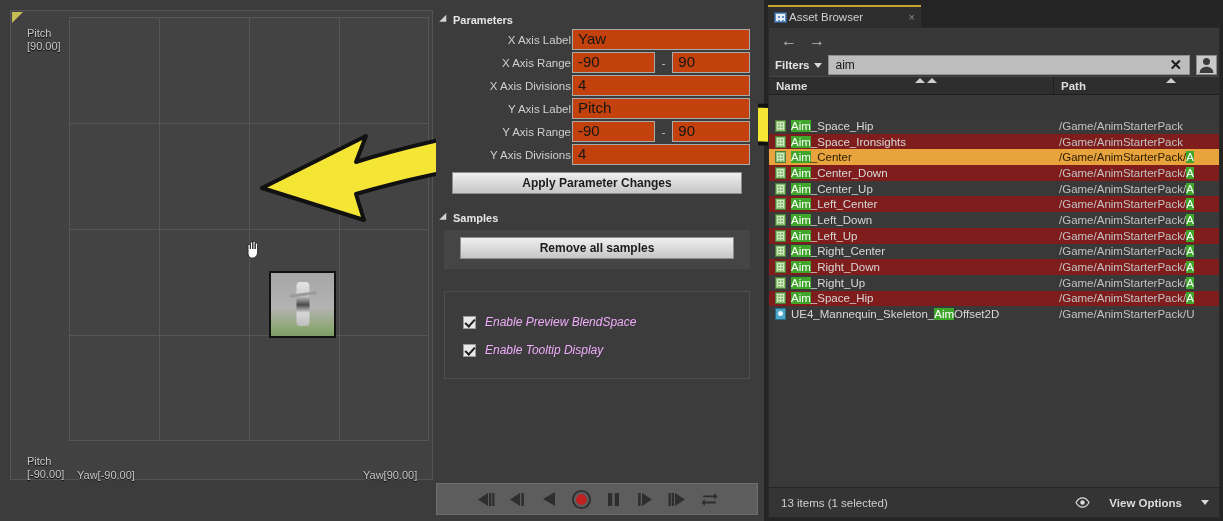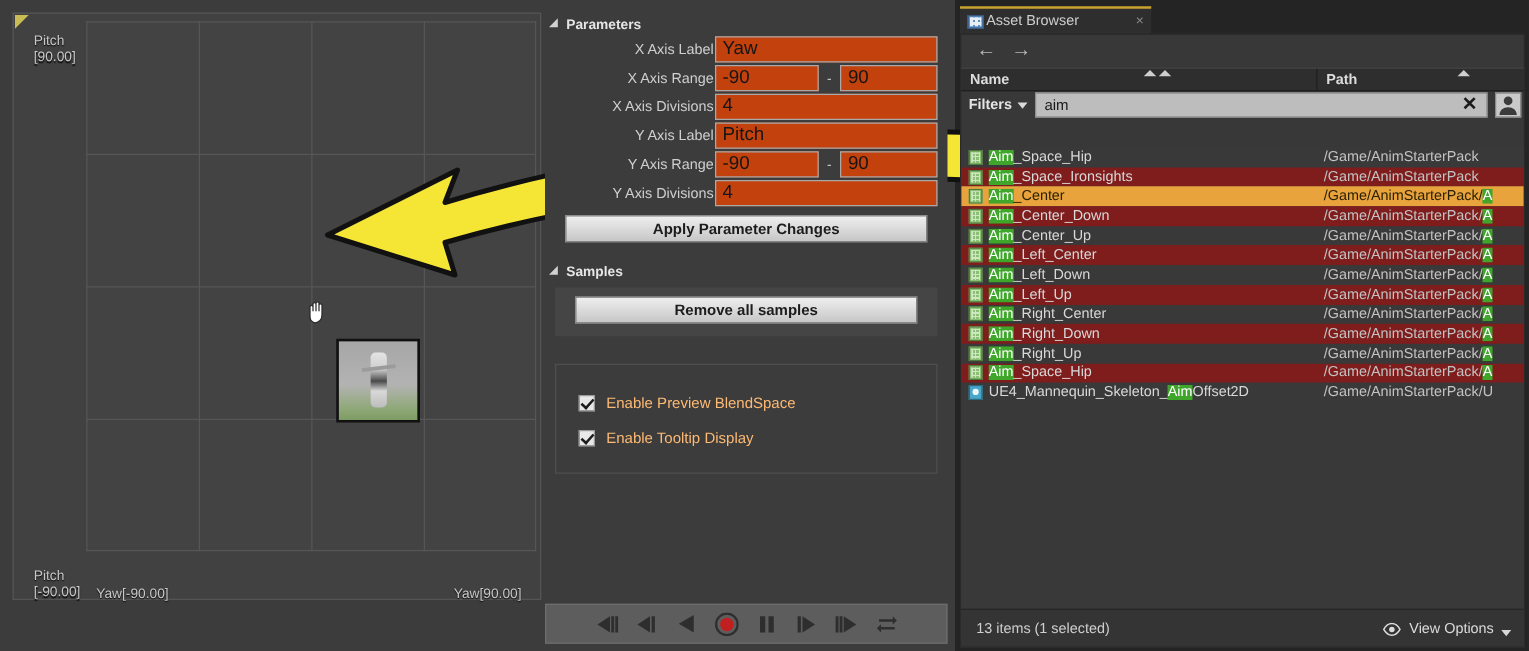--- a/index.html
+++ b/index.html
@@ -104,21 +104,21 @@
              margin: 22px 8px 0 8px; padding: 16px 0 14px 0; }
   .check-row { display: flex; align-items: center; gap: 9px; padding: 7px 0 7px 18px; }
   .check-box {
     width: 13px; height: 13px; background: #e8e8e8; border: 1px solid #9b9b9b;
     position: relative; flex: 0 0 auto;
   }
   .check-box:after {
     content: ""; position: absolute; left: 3px; top: 0px; width: 4px; height: 8px;
     border: solid #1d1d1d; border-width: 0 2px 2px 0; transform: rotate(42deg);
   }
-  .check-label { color: #fdba74; font-size: 12px; }
+  .check-label { color: #f0abfc; font-size: 12px; font-style: italic; }
 
   
   #transport {
     position: absolute; left: 436px; top: 483px; width: 322px; height: 32px;
     background: #5d5d5d; border: 1px solid #6d6d6d;
     display: flex; align-items: center; justify-content: center; gap: 11px;
   }
   .tbtn { display: flex; align-items: center; justify-content: center;
           width: 21px; height: 21px; cursor: pointer; }
 
@@ -196,22 +196,22 @@
              border: 1px solid #2c6a80; position: relative; }
   .ic-skel:after { content: ""; position: absolute; left: 2px; top: 2px; width: 5px; height: 5px;
                    background: #eaf6fa; border-radius: 50%; }
 
   #ab-status {
     position: absolute; left: 0; right: 0; bottom: 0; height: 30px;
     background: #343434; border-top: 1px solid #262626;
     display: flex; align-items: center; padding: 0 10px 0 12px;
   }
   #status-count { color: #cfcfcf; font-size: 11.5px; }
-  #view-options { margin-left: auto; display: flex; align-items: flex-end; gap: 6px;
-                  color: #dcdcdc; font-size: 11.5px; cursor: pointer; }
+  #view-options { margin-left: auto; display: flex; align-items: center; gap: 19px;
+                  color: #dcdcdc; font-size: 11.5px; cursor: pointer; font-weight: bold; }
 </style>
 </head>
 <body>
 
 <div id="root">
 
   <div id="viewport">
     <div id="grid-area">
       <div class="corner-tri"></div>
       <div id="grid-inner">
@@ -375,51 +375,51 @@
         <span class="tab-icon"></span>
         <span id="ab-tab-title">Asset Browser</span>
         <span id="ab-tab-close">×</span>
       </div>
     </div>
 
     <div id="ab-body">
       <div id="ab-nav">
         <span class="nav-arrow">←</span>
         <span class="nav-arrow">→</span>
-      </div>
-
-      <div id="ab-colhead">
-        <div class="colh name">
-          <span>Name</span>
-          <span class="sortmark" style="left:146px"></span>
-          <span class="sortmark" style="left:158px"></span>
-        </div>
-        <div class="colh path">
-          <span>Path</span>
-          <span class="sortmark" style="left:112px"></span>
-        </div>
       </div>
 
       <div id="ab-filterbar">
         <span id="filters-btn">
           <span>Filters</span>
           <span class="caret-down"></span>
         </span>
         <div id="search-field">
           <span id="search-value">aim</span>
           <span id="search-clear">✕</span>
         </div>
         <span id="user-icon">
           <svg width="19" height="18" viewBox="0 0 19 18">
               <circle cx="9.5" cy="5.6" r="3.5" fill="#3b3b3b"></circle>
               <path d="M2.6 17c0-4 3.1-6.3 6.9-6.3s6.9 2.3 6.9 6.3z" fill="#3b3b3b"></path>
             </svg>
         </span>
       </div>
 
+      <div id="ab-colhead">
+        <div class="colh name">
+          <span>Name</span>
+          <span class="sortmark" style="left:146px"></span>
+          <span class="sortmark" style="left:158px"></span>
+        </div>
+        <div class="colh path">
+          <span>Path</span>
+          <span class="sortmark" style="left:112px"></span>
+        </div>
+      </div>
+
       <div id="ab-list">
           <div class="asset-row">
             <div class="row-name">
               <span class="ic-anim"></span>
               <span class="name-text"><span class="hl">Aim</span>_Space_Hip</span>
             </div>
             <div class="row-path">/Game/AnimStarterPack</div>
           </div>
           <div class="asset-row alt">
             <div class="row-name">

